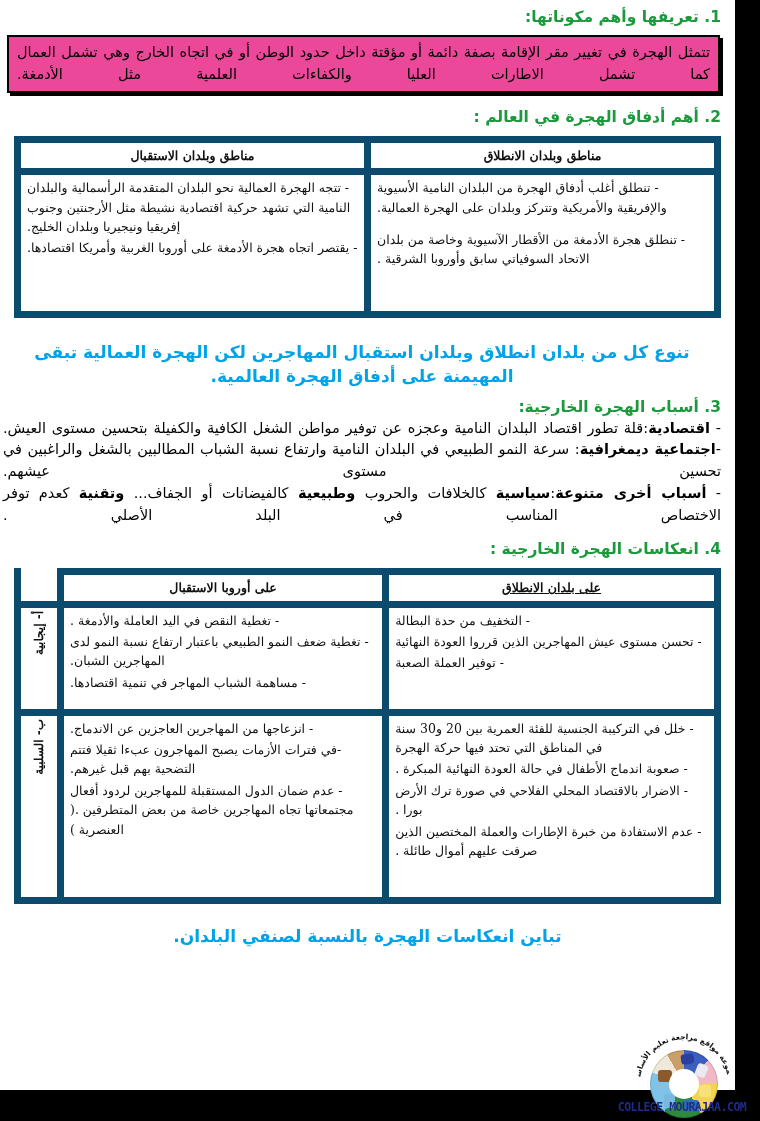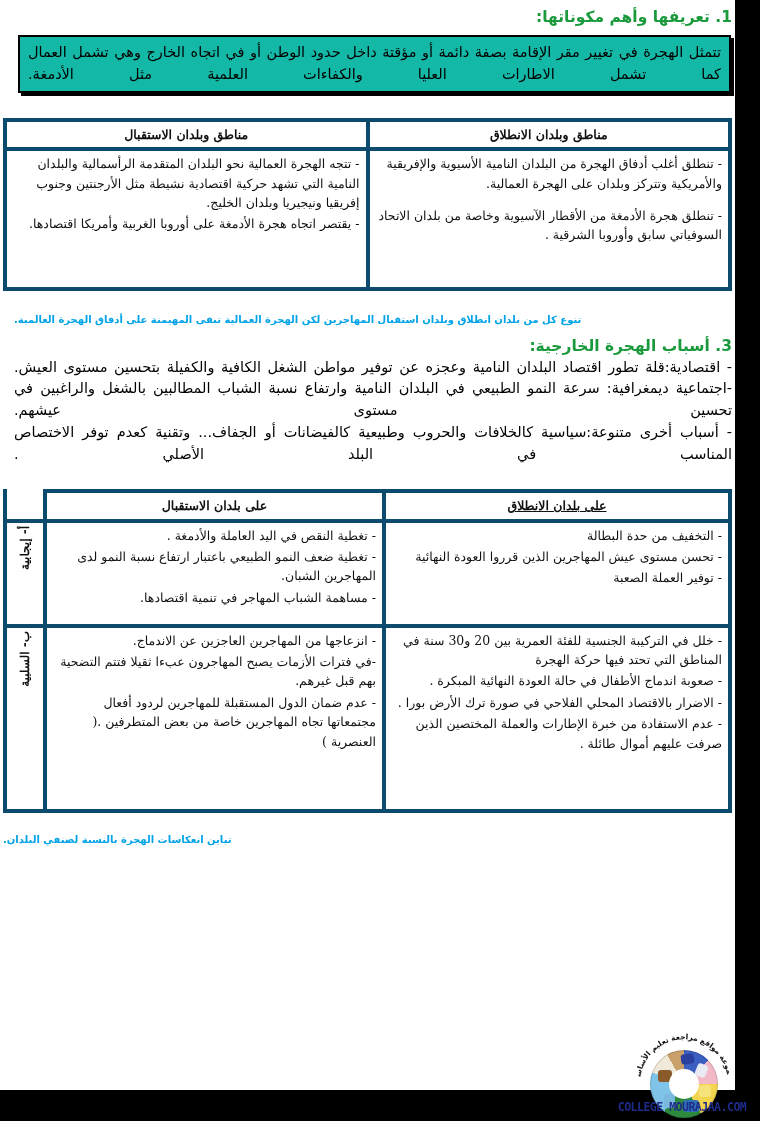--- a/index.html
+++ b/index.html
@@ -7,53 +7,53 @@
     width:760px;height:1121px;
     background:#000;
     font-family:"DejaVu Sans","Liberation Sans",sans-serif;
     overflow:hidden;
   }
   .page{
     position:absolute;left:0;top:0;
     width:735px;height:1090px;
     background:#ffffff;
     box-sizing:border-box;
-    padding:0 3px;
+    padding:0 14px;
     overflow:hidden;
   }
 
   
   .h-green{
     color:#1a9a3c;
     font-weight:bold;
     font-size:15.5px;
     direction:rtl;
     text-align:right;
     letter-spacing:0;
     white-space:nowrap;
   }
   .h-blue{
     color:#00a3e8;
     font-weight:bold;
-    font-size:10px;
-    direction:rtl;
-    text-align:left;
+    font-size:17px;
+    direction:rtl;
+    text-align:center;
     line-height:1.42;
   }
   .h-red{
     color:#e02020;
     font-weight:bold;
     font-size:15.5px;
     direction:rtl;
     text-align:right;
   }
 
   
   .yellowbox{
-    background:#14b8a6;
+    background:#ec4899;
     border:2px solid #000;
     box-shadow:3px 3px 0 #000;
     direction:rtl;
     text-align:justify;
     text-align-last:justify;
     color:#000;
     font-size:14.5px;
     line-height:1.55;
     padding:4px 8px 5px 8px;
     box-sizing:border-box;
@@ -61,53 +61,53 @@
 
   
   .para{
     direction:rtl;
     text-align:justify;
     text-align-last:justify;
     color:#000;
     font-size:14.5px;
     line-height:1.5;
   }
-  .para b{font-weight:normal;}
+  .para b{font-weight:bold;}
 
   
   table.doc{
     border-collapse:collapse;
     width:100%;
     table-layout:fixed;
     direction:rtl;
     background:#fff;
   }
   table.doc td,table.doc th{
-    border:4px solid #0c4a6e;
+    border:7px solid #0c4a6e;
     vertical-align:top;
     padding:3px 6px;
     font-size:12.5px;
     line-height:1.55;
     color:#111;
     font-family:"DejaVu Serif","Liberation Serif",serif;
   }
   table.doc th{
     text-align:center;
     font-weight:bold;
     vertical-align:middle;
     padding:3px 4px;
     font-size:12.5px;
   }
   td.body-cell{
     text-align:center;
     padding-top:10px;
     padding-bottom:10px;
   }
   td.body-cell p{margin:0 0 2px 0;}
-  .cell-center{text-align:right;}
+  .cell-center{text-align:left;}
 
   
   td.vlabel{
     width:28px;
     padding:0;
     text-align:center;
     vertical-align:middle;
   }
   td.vlabel .rot{
     writing-mode:vertical-rl;
@@ -171,20 +171,21 @@
 
   <div style="height:8px"></div>
   <div class="h-green">1. تعريفها وأهم مكوناتها:</div>
 
   <div style="height:9px"></div>
   <div class="yellowbox" style="width:713px;margin-right:1px;">
     <span>تتمثل الهجرة في تغيير مقر الإقامة بصفة دائمة أو مؤقتة داخل حدود الوطن أو في اتجاه الخارج وهي تشمل العمال كما تشمل الاطارات العليا والكفاءات العلمية مثل الأدمغة.</span>
   </div>
 
   <div style="height:15px"></div>
+  <div class="h-green">2. أهم أدفاق الهجرة في العالم :</div>
 
   <div style="height:10px"></div>
   <table class="doc">
     <tbody>
         <tr>
       <th style="width:50%;">مناطق وبلدان الانطلاق</th>
       <th style="width:50%;">مناطق وبلدان الاستقبال</th>
     </tr>
     <tr>
       <td class="body-cell" style="height:130px;">
@@ -213,27 +214,28 @@
 
   <div class="para" style="width:718px;">
     <span>-</span><b>اجتماعية ديمغرافية</b><span>:</span><span> سرعة النمو الطبيعي في البلدان النامية وارتفاع نسبة الشباب المطالبين بالشغل والراغبين في تحسين مستوى عيشهم.</span>
   </div>
 
   <div class="para" style="width:718px;">
     <span>- </span><b>أسباب أخرى متنوعة</b><span>:</span><b>سياسية</b><span> كالخلافات والحروب </span><b>وطبيعية</b><span> كالفيضانات أو الجفاف... </span><b>وتقنية</b><span> كعدم توفر الاختصاص المناسب في البلد الأصلي .</span>
   </div>
 
   <div style="height:14px"></div>
+  <div class="h-green">4. انعكاسات الهجرة الخارجية :</div>
 
   <div style="height:10px"></div>
   <table class="doc">
     <tbody>
         <tr>
       <th style="width:47%;text-decoration:underline;">على بلدان الانطلاق</th>
-      <th style="width:46%;">على بلدان الاستقبال</th>
+      <th style="width:46%;">على أوروبا الاستقبال</th>
       <th style="width:28px;border-top-color:#fff;border-right-color:#fff;"></th>
     </tr>
 
     <tr>
       <td class="body-cell" style="height:95px;">
         <p class="cell-center">- التخفيف من حدة  البطالة</p>
         <p class="cell-center">- تحسن مستوى عيش المهاجرين الذين قرروا العودة النهائية</p>
         <p class="cell-center">- توفير العملة الصعبة</p>
       </td>
       <td class="body-cell">

